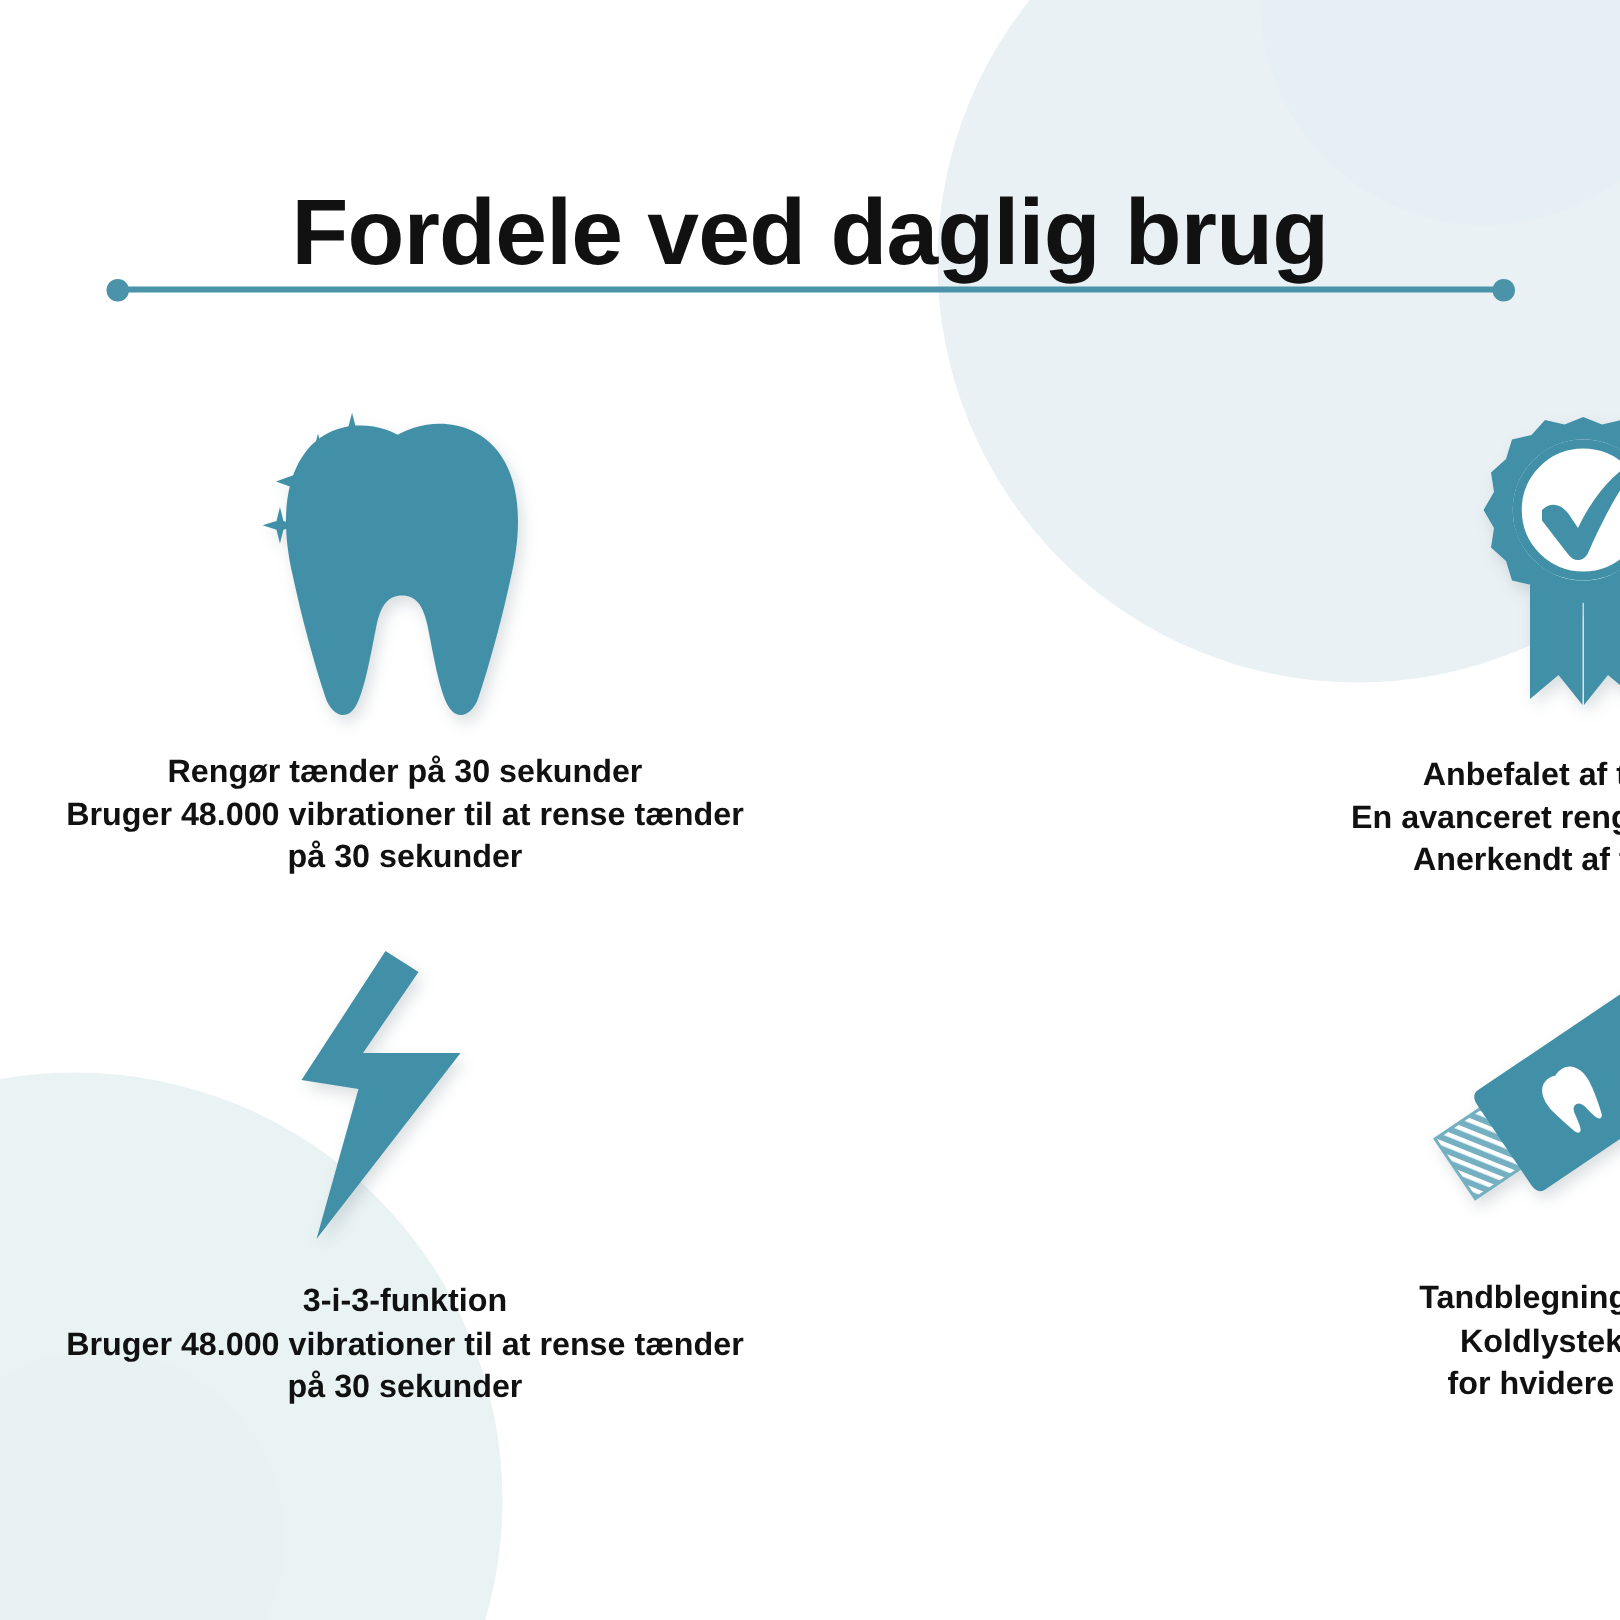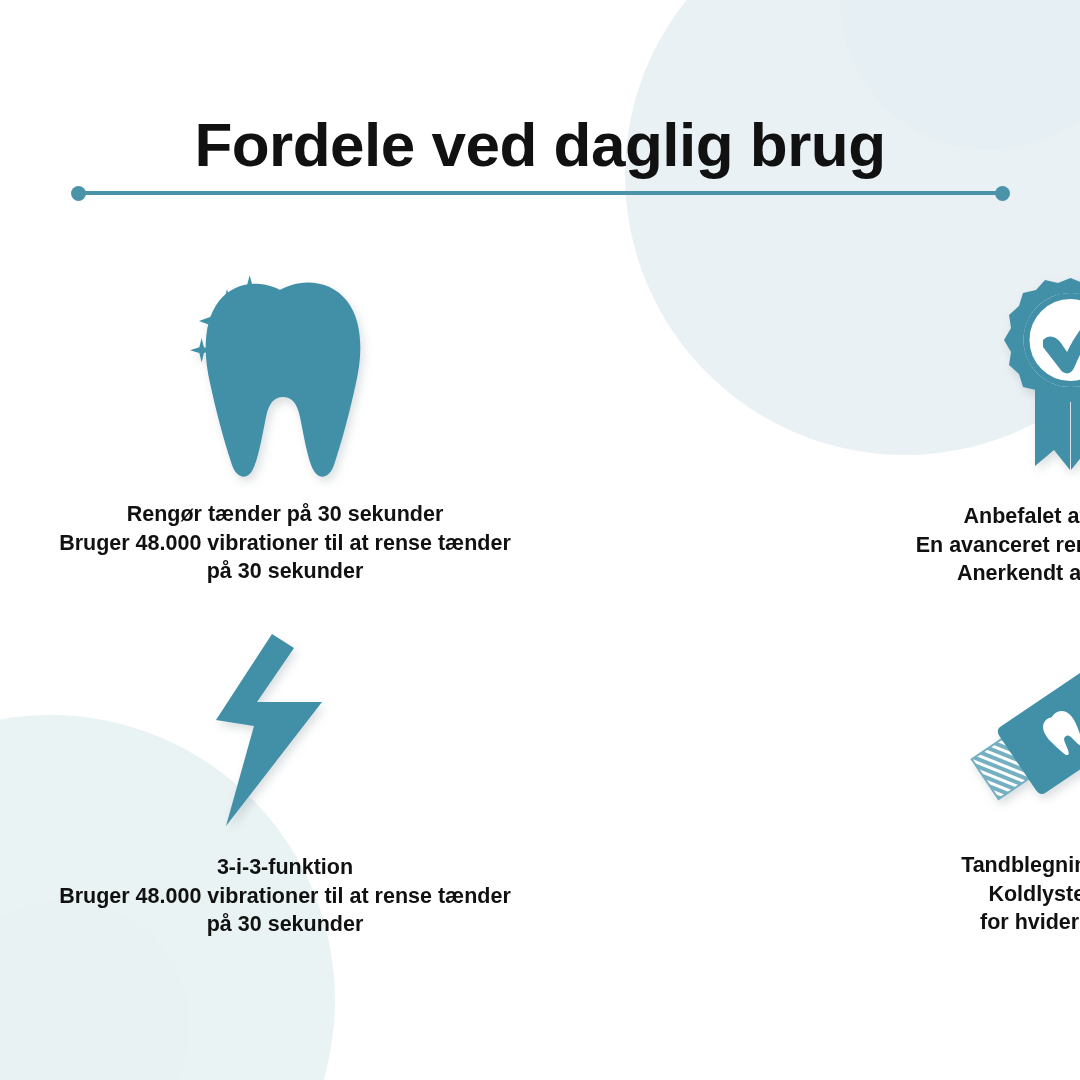--- a/index.html
+++ b/index.html
@@ -60,21 +60,21 @@
 
   
   .header {
     position: absolute;
     left: 0;
     top: 112px;
     width: 1080px;
     text-align: center;
   }
   .page-title {
-    margin: 0;
+    margin: 11px;
     font-size: 62px;
     font-weight: 700;
     letter-spacing: -0.5px;
     color: #111111;
     line-height: 1.05;
     font-family: "Liberation Sans", "DejaVu Sans", sans-serif;
   }
   .title-rule {
     position: absolute;
     left: 78px;
@@ -99,21 +99,20 @@
 
   
   .grid {
     position: absolute;
     left: 0;
     top: 250px;
     width: 890px;
     display: grid;
     grid-template-columns: 540px 540px;
     grid-template-rows: 345px 345px;
-    margin-left: 15px;
   }
   .cell {
     position: relative;
     display: flex;
     flex-direction: column;
     align-items: center;
   }
   .icon-wrap {
     height: 230px;
     display: flex;

